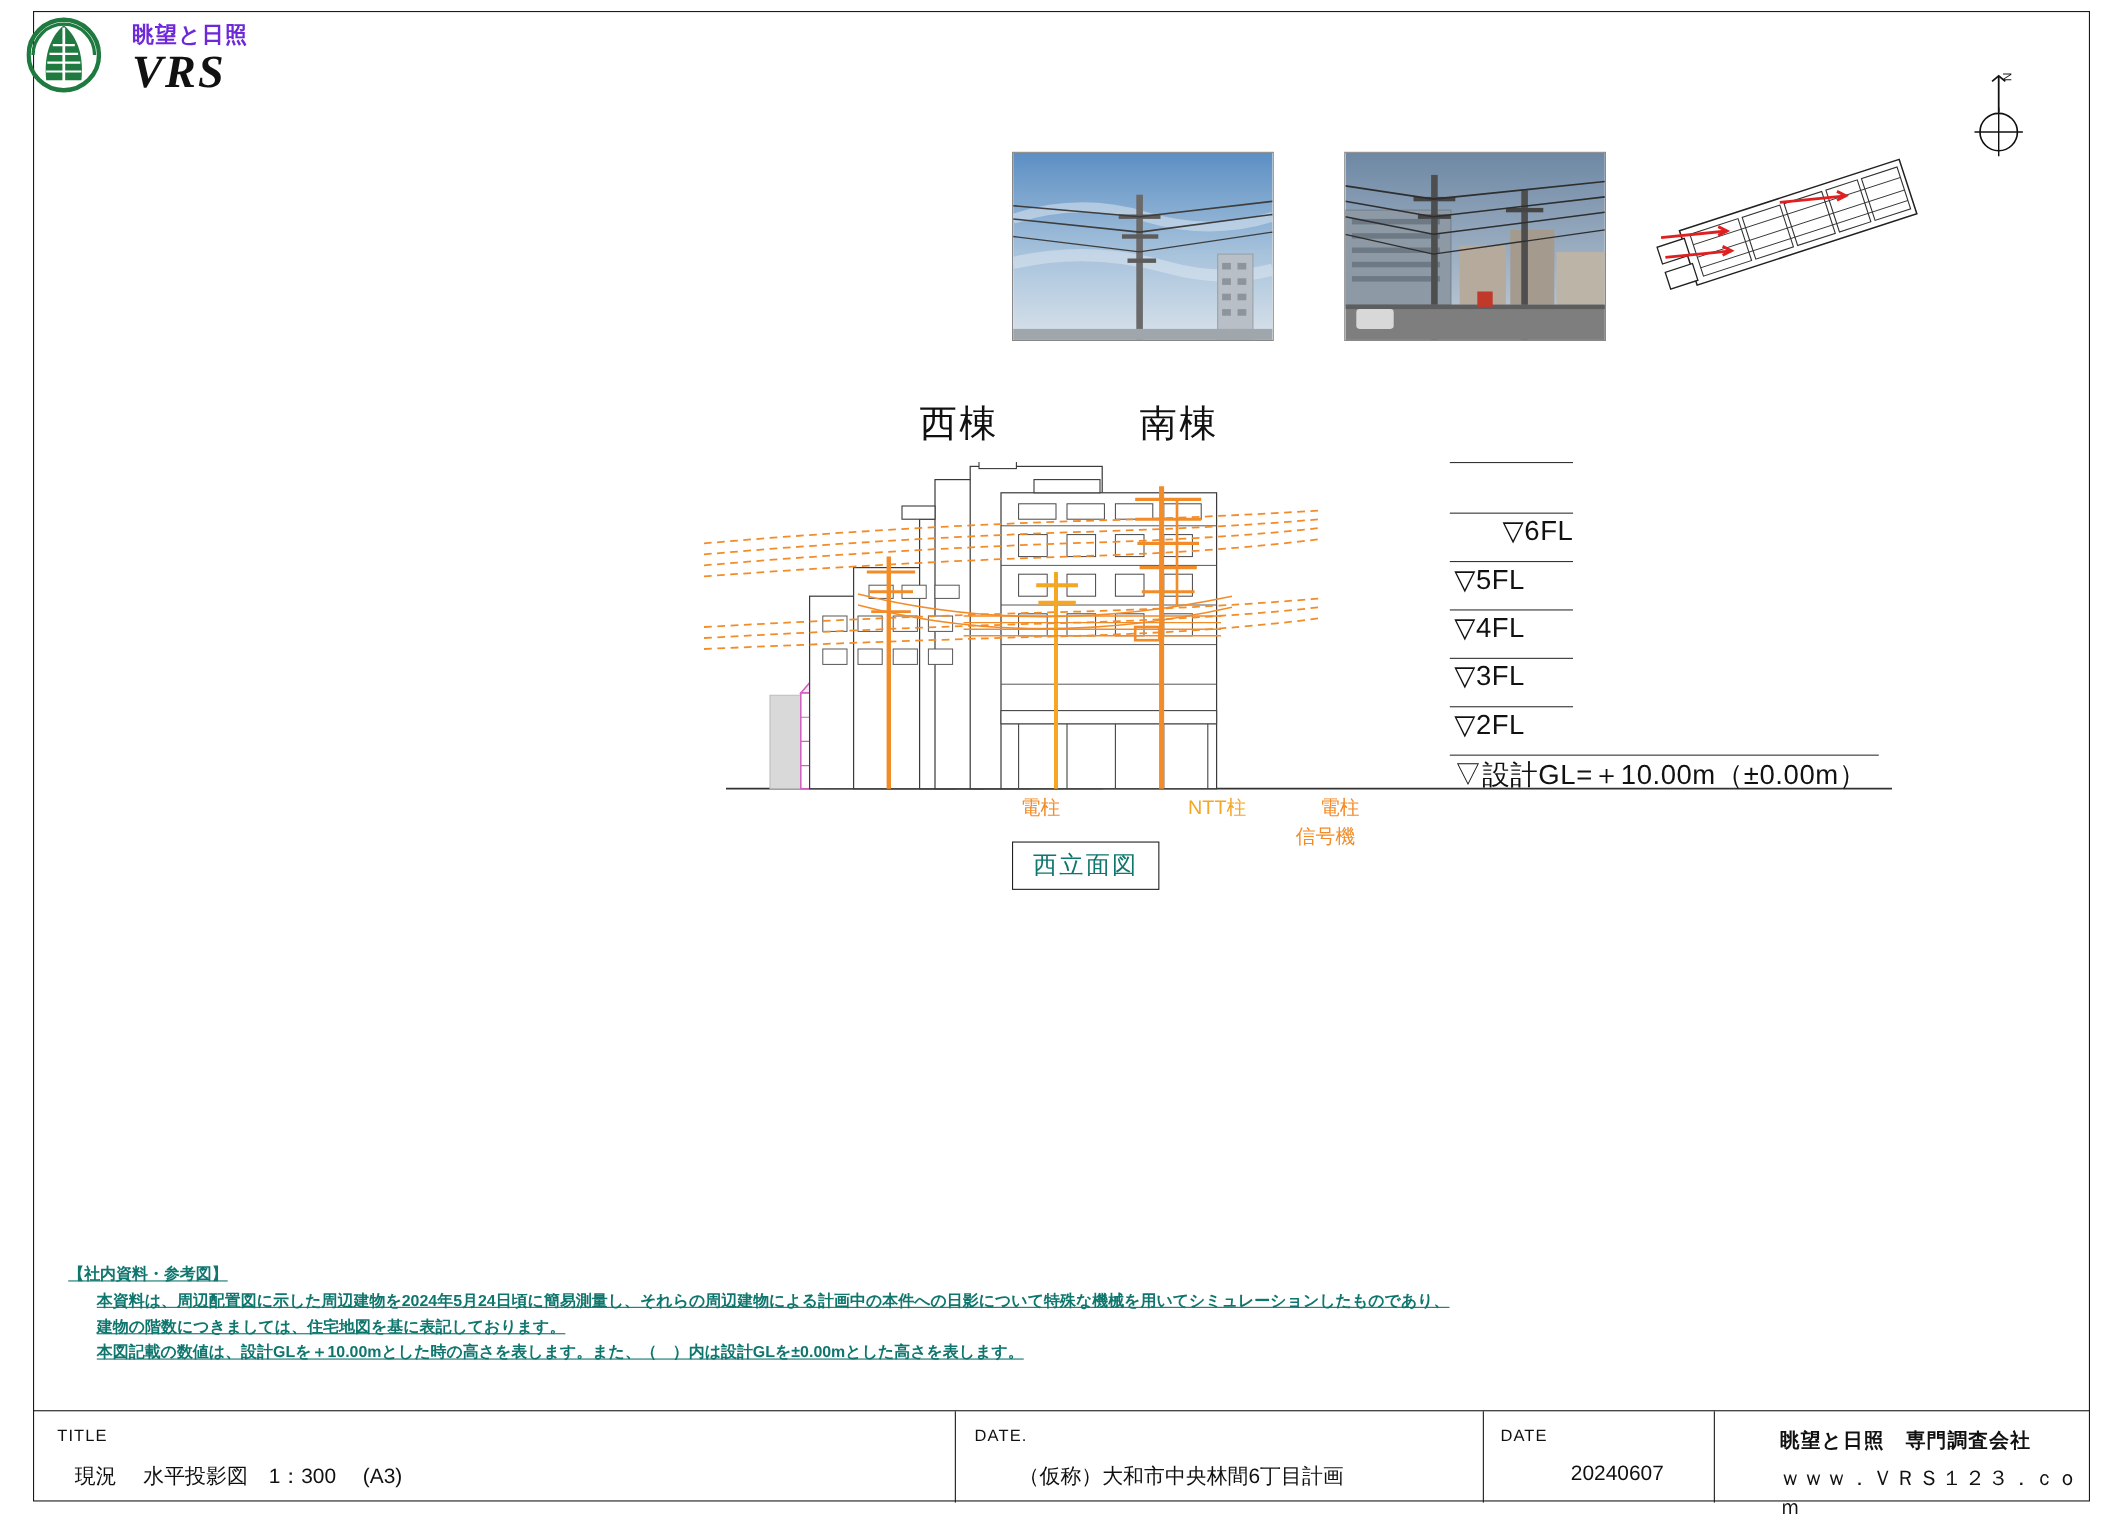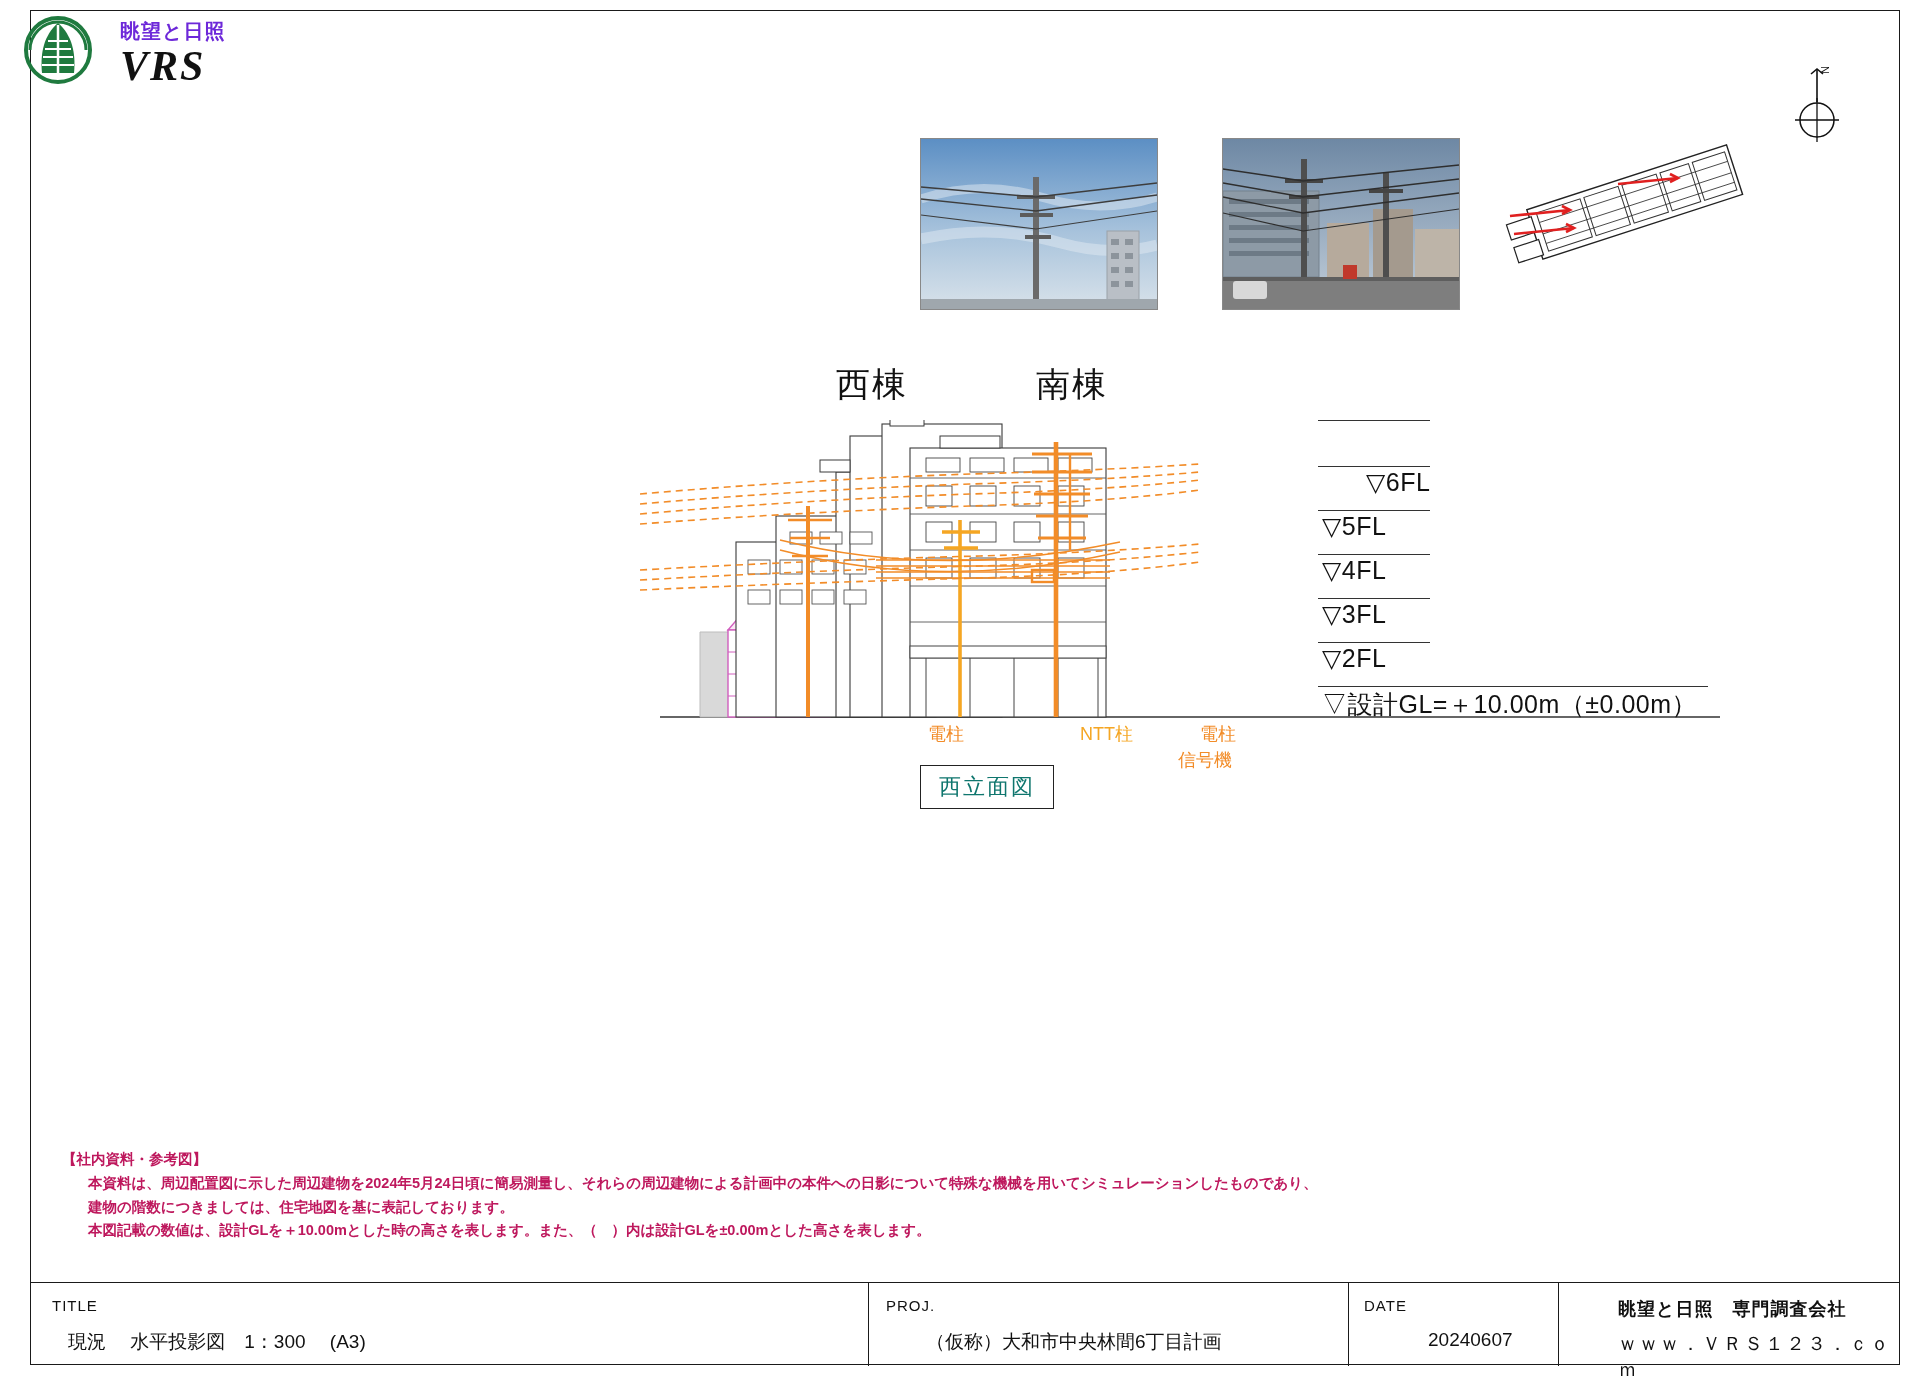--- a/index.html
+++ b/index.html
@@ -147,22 +147,23 @@
   }
 
   
   #notes {
     position: absolute;
     left: 62px;
     top: 1148px;
     width: 1800px;
     font-size: 14.5px;
     line-height: 1.62;
-    color: #be185d;
+    color: #0f766e;
     font-weight: bold;
+    text-decoration: underline;
   }
   #notes .note-head { margin-bottom: 1px; }
   #notes .note-line { padding-left: 26px; }
 
   
   #titleblock {
     position: absolute;
     left: 30px;
     top: 1282px;
     width: 1870px;
@@ -483,21 +484,21 @@
 </div>
 
 <div id="titleblock">
   <div class="tb-div" style="left:838px;"></div>
   <div class="tb-div" style="left:1318px;"></div>
   <div class="tb-div" style="left:1528px;"></div>
 
   <div class="tb-head" style="left:22px; top:14px;">TITLE</div>
   <div class="tb-val" style="left:38px; top:46px;">現況　 水平投影図　1：300 　(A3)</div>
 
-  <div class="tb-head" style="left:856px; top:14px;">PROJ.</div>
+  <div class="tb-head" style="left:856px; top:14px;">DATE.</div>
   <div class="tb-val" style="left:896px; top:46px;">（仮称）大和市中央林間6丁目計画</div>
 
   <div class="tb-head" style="left:1334px; top:14px;">DATE</div>
   <div class="tb-val" style="left:1398px; top:46px;">20240607</div>
 
   <div id="tb-company">眺望と日照　専門調査会社</div>
   <div id="tb-url">ｗｗｗ．ＶＲＳ１２３．ｃｏｍ</div>
 </div>
 
 </body></html>

